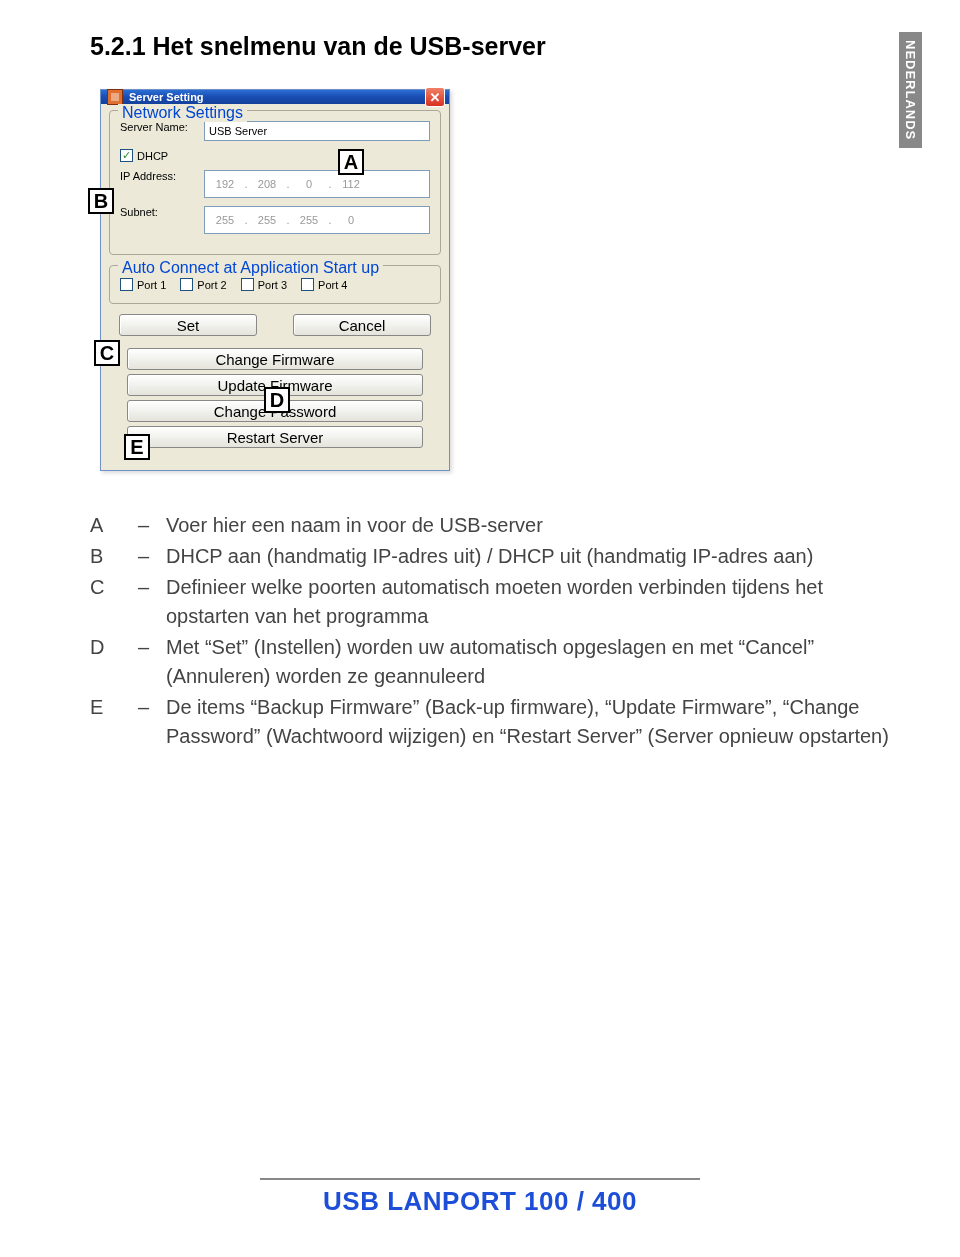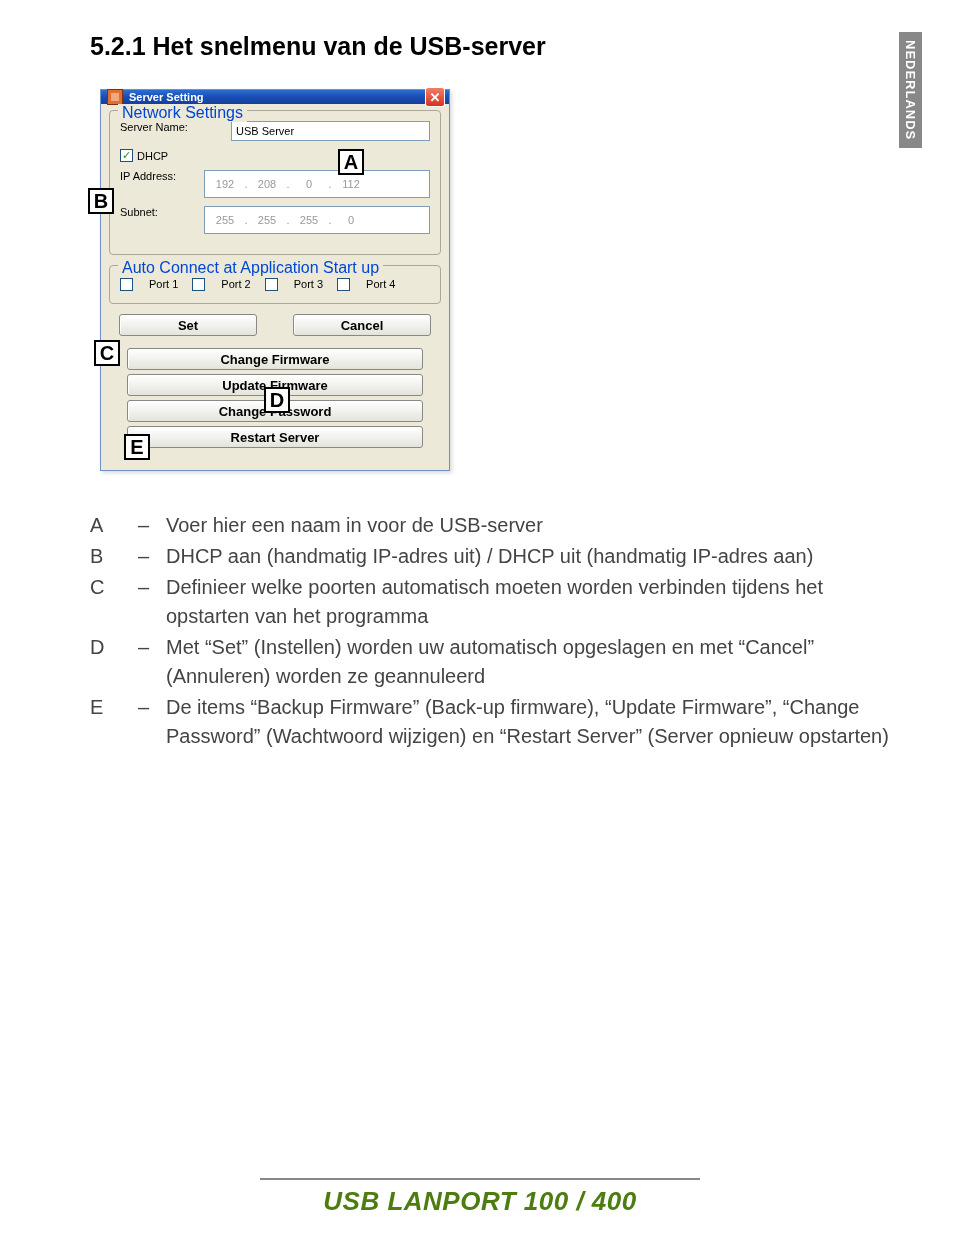--- a/index.html
+++ b/index.html
@@ -91,21 +91,20 @@
   .row { display: flex; align-items: flex-start; margin-bottom: 8px; gap: 6px;}
   .label { width: 78px; }
   .textfield {
     flex: 1;
     height: 20px;
     background: #fff;
     border: 1px solid #7f9db9;
     padding: 2px 4px;
     font-size: 11px;
     font-family: Tahoma, Arial, sans-serif;
-    margin-left: 27px;
   }
   .ipfield {
     flex: 1;
     height: 28px;
     background: #fff;
     border: 1px solid #7f9db9;
     display: flex;
     align-items: center;
     color: #999;
     padding: 0 2px;
@@ -116,33 +115,32 @@
   .chk {
     width: 13px; height: 13px;
     background: #fff;
     border: 1px solid #1c5180;
     display:flex; align-items:center; justify-content:center;
     font-size: 11px;
     color: #218a21;
     line-height:1;
   }
   .port-row { display: flex; gap: 14px; padding-top: 2px;}
-  .port-row .port { display:flex; gap:16px;}
+  .port-row .port { display:flex; align-items:center; gap:4px;}
   .btn-row { display:flex; gap: 36px; padding: 0 10px 4px 10px; margin-bottom: 8px;}
   .btn {
     flex: 1;
     height: 22px;
     background: linear-gradient(to bottom, #fff, #e4e4dc);
     border: 1px solid #888;
     border-radius: 3px;
-    font-size: 13px;
+    font-size: 15px;
     font-family: Tahoma, Arial;
     display:flex; align-items:center; justify-content:center;
     box-shadow: inset 1px 1px 0 #fff;
-    font-weight: bold;
   }
   .btn-stack { padding: 0 18px 8px 18px; }
   .btn-stack .btn { width: 100%; margin-bottom: 4px; }
   
   .callout {
     position: absolute;
     border: 2px solid #000;
     background: #fff;
     font-size: 20px;
     font-weight: bold;
@@ -168,23 +166,22 @@
   .desc-dash { width: 28px; flex-shrink:0; }
   .desc-text { flex: 1; }
   
   .footer {
     position: absolute;
     left: 0; right: 0;
     bottom: 40px;
     text-align: center;
     font-size: 26px;
     font-weight: bold;
-    color: #4d7c0f;
+    color: #1d4ed8;
     letter-spacing: 0.5px;
-    font-style: italic;
   }
   .footer-line {
     width: 440px;
     height: 2px;
     background: #888;
     margin: 0 auto 6px auto;
   }
 </style>
 </head>
 <body>

